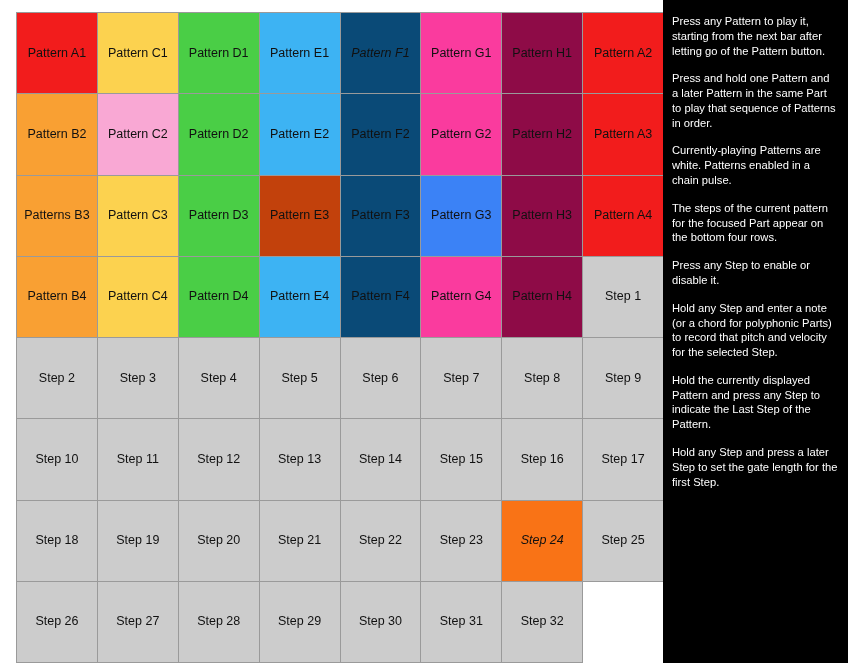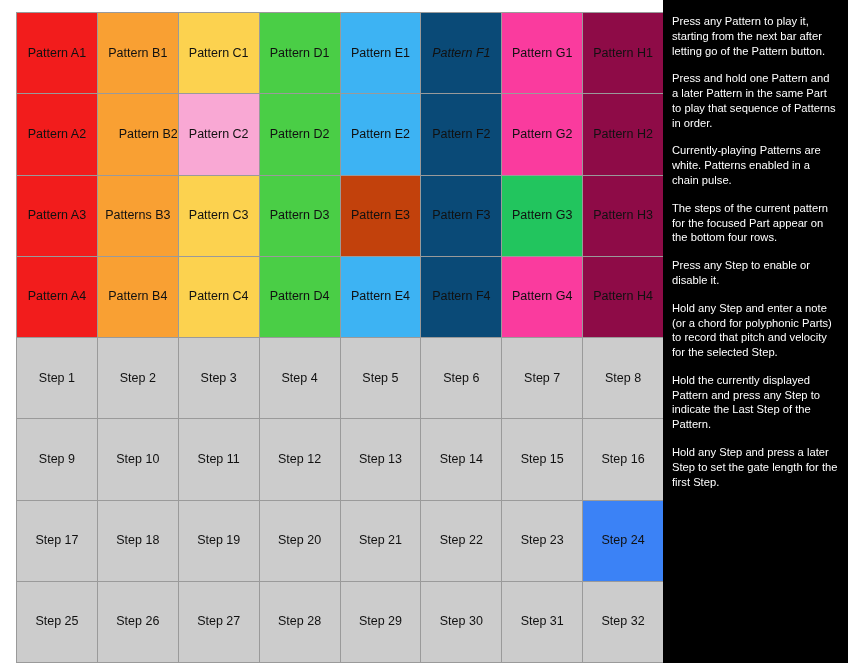--- a/index.html
+++ b/index.html
@@ -73,23 +73,20 @@
     margin-bottom: 0;
   }
 </style>
 </head>
 <body>
 
 <div id="launchpad" style="border-color: rgb(154, 154, 154);">
     <div class="pad pattern" style="background: rgb(242, 28, 28); border-color: rgb(154, 154, 154); color: rgb(17, 17, 17);">
       <span>Pattern A1</span>
     </div>
-    <div class="pad pattern" style="background: rgb(249, 160, 51); border-color: rgb(154, 154, 154); color: rgb(17, 17, 17);">
-      <span>Pattern B1</span>
-    </div>
     <div class="pad pattern" style="background: rgb(252, 210, 79); border-color: rgb(154, 154, 154); color: rgb(17, 17, 17);">
       <span>Pattern C1</span>
     </div>
     <div class="pad pattern" style="background: rgb(74, 206, 70); border-color: rgb(154, 154, 154); color: rgb(17, 17, 17);">
       <span>Pattern D1</span>
     </div>
     <div class="pad pattern" style="background: rgb(61, 179, 243); border-color: rgb(154, 154, 154); color: rgb(17, 17, 17);">
       <span>Pattern E1</span>
     </div>
     <div class="pad pattern" style="background: rgb(10, 74, 119); border-color: rgb(154, 154, 154); color: rgb(17, 17, 17); font-style: italic;">
@@ -97,21 +94,21 @@
     </div>
     <div class="pad pattern" style="background: rgb(250, 59, 158); border-color: rgb(154, 154, 154); color: rgb(17, 17, 17);">
       <span>Pattern G1</span>
     </div>
     <div class="pad pattern" style="background: rgb(142, 11, 71); border-color: rgb(154, 154, 154); color: rgb(17, 17, 17);">
       <span>Pattern H1</span>
     </div>
     <div class="pad pattern" style="background: rgb(242, 28, 28); border-color: rgb(154, 154, 154); color: rgb(17, 17, 17);">
       <span>Pattern A2</span>
     </div>
-    <div class="pad pattern" style="background: rgb(249, 160, 51); border-color: rgb(154, 154, 154); color: rgb(17, 17, 17); justify-content: flex-end;">
+    <div class="pad pattern" style="background: rgb(249, 160, 51); border-color: rgb(154, 154, 154); color: rgb(17, 17, 17);">
       <span>Pattern B2</span>
     </div>
     <div class="pad pattern" style="background: #f9a8d4; border-color: rgb(154, 154, 154); color: rgb(17, 17, 17);">
       <span>Pattern C2</span>
     </div>
     <div class="pad pattern" style="background: rgb(74, 206, 70); border-color: rgb(154, 154, 154); color: rgb(17, 17, 17);">
       <span>Pattern D2</span>
     </div>
     <div class="pad pattern" style="background: rgb(61, 179, 243); border-color: rgb(154, 154, 154); color: rgb(17, 17, 17);">
       <span>Pattern E2</span>
@@ -136,21 +133,21 @@
     </div>
     <div class="pad pattern" style="background: rgb(74, 206, 70); border-color: rgb(154, 154, 154); color: rgb(17, 17, 17);">
       <span>Pattern D3</span>
     </div>
     <div class="pad pattern" style="background: #c2410c; border-color: rgb(154, 154, 154); color: rgb(17, 17, 17);">
       <span>Pattern E3</span>
     </div>
     <div class="pad pattern" style="background: rgb(10, 74, 119); border-color: rgb(154, 154, 154); color: rgb(17, 17, 17);">
       <span>Pattern F3</span>
     </div>
-    <div class="pad pattern" style="background: #22c55e; border-color: rgb(154, 154, 154); color: rgb(17, 17, 17);">
+    <div class="pad pattern" style="background: #3b82f6; border-color: rgb(154, 154, 154); color: rgb(17, 17, 17);">
       <span>Pattern G3</span>
     </div>
     <div class="pad pattern" style="background: rgb(142, 11, 71); border-color: rgb(154, 154, 154); color: rgb(17, 17, 17);">
       <span>Pattern H3</span>
     </div>
     <div class="pad pattern" style="background: rgb(242, 28, 28); border-color: rgb(154, 154, 154); color: rgb(17, 17, 17);">
       <span>Pattern A4</span>
     </div>
     <div class="pad pattern" style="background: rgb(249, 160, 51); border-color: rgb(154, 154, 154); color: rgb(17, 17, 17);">
       <span>Pattern B4</span>
@@ -235,21 +232,21 @@
     </div>
     <div class="pad step" style="background: rgb(204, 204, 204); border-color: rgb(154, 154, 154); color: rgb(17, 17, 17);">
       <span>Step 21</span>
     </div>
     <div class="pad step" style="background: rgb(204, 204, 204); border-color: rgb(154, 154, 154); color: rgb(17, 17, 17);">
       <span>Step 22</span>
     </div>
     <div class="pad step" style="background: rgb(204, 204, 204); border-color: rgb(154, 154, 154); color: rgb(17, 17, 17);">
       <span>Step 23</span>
     </div>
-    <div class="pad step" style="background: #3b82f6; border-color: rgb(154, 154, 154); color: rgb(17, 17, 17);">
+    <div class="pad step" style="background: #f97316; border-color: rgb(154, 154, 154); color: rgb(17, 17, 17); font-style: italic;">
       <span>Step 24</span>
     </div>
     <div class="pad step" style="background: rgb(204, 204, 204); border-color: rgb(154, 154, 154); color: rgb(17, 17, 17);">
       <span>Step 25</span>
     </div>
     <div class="pad step" style="background: rgb(204, 204, 204); border-color: rgb(154, 154, 154); color: rgb(17, 17, 17);">
       <span>Step 26</span>
     </div>
     <div class="pad step" style="background: rgb(204, 204, 204); border-color: rgb(154, 154, 154); color: rgb(17, 17, 17);">
       <span>Step 27</span>

